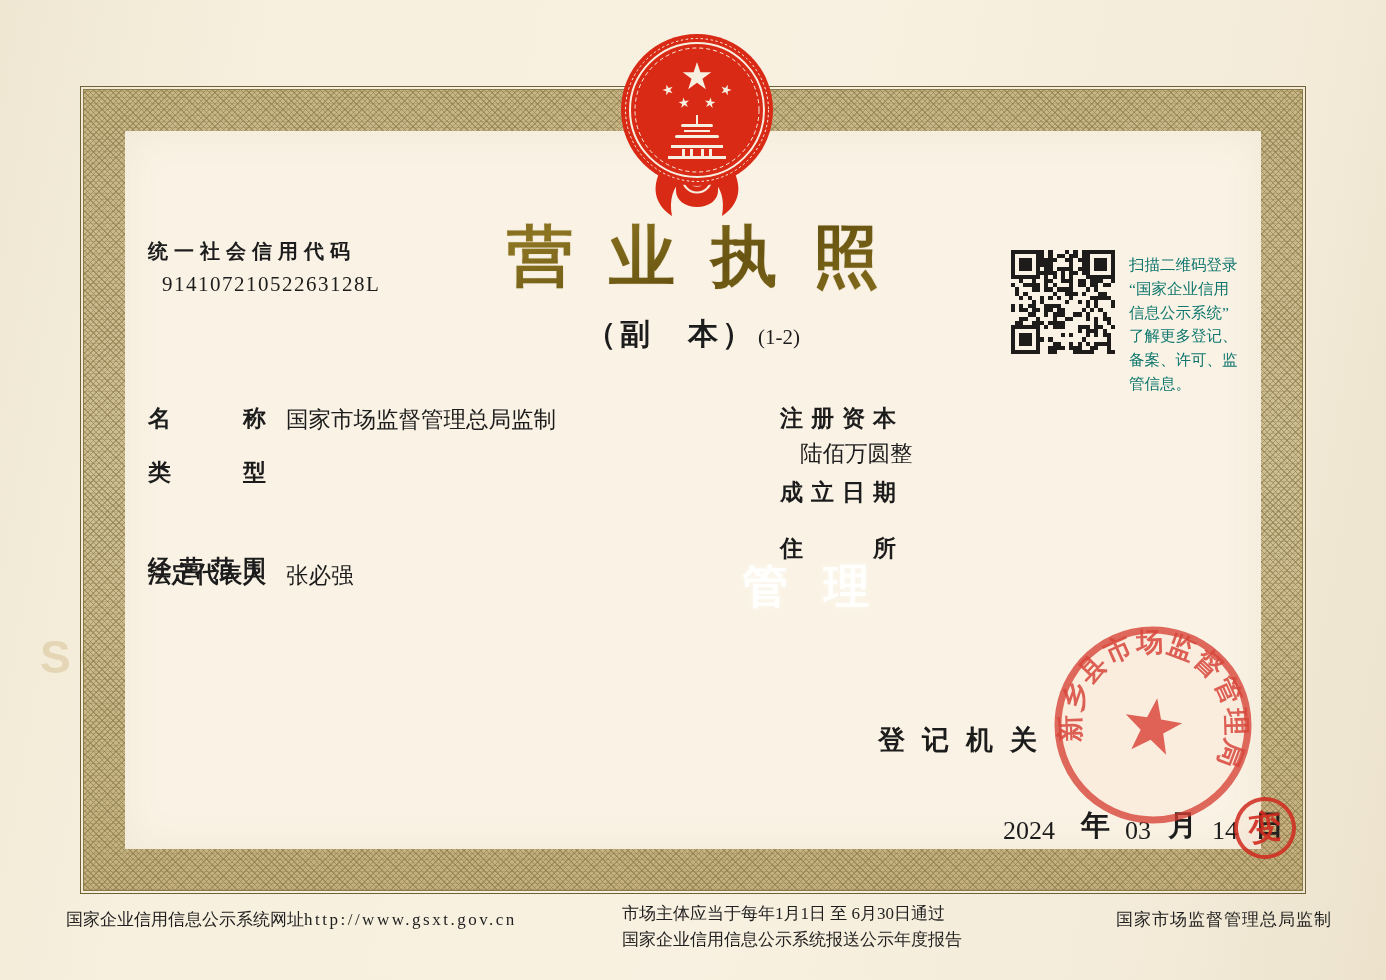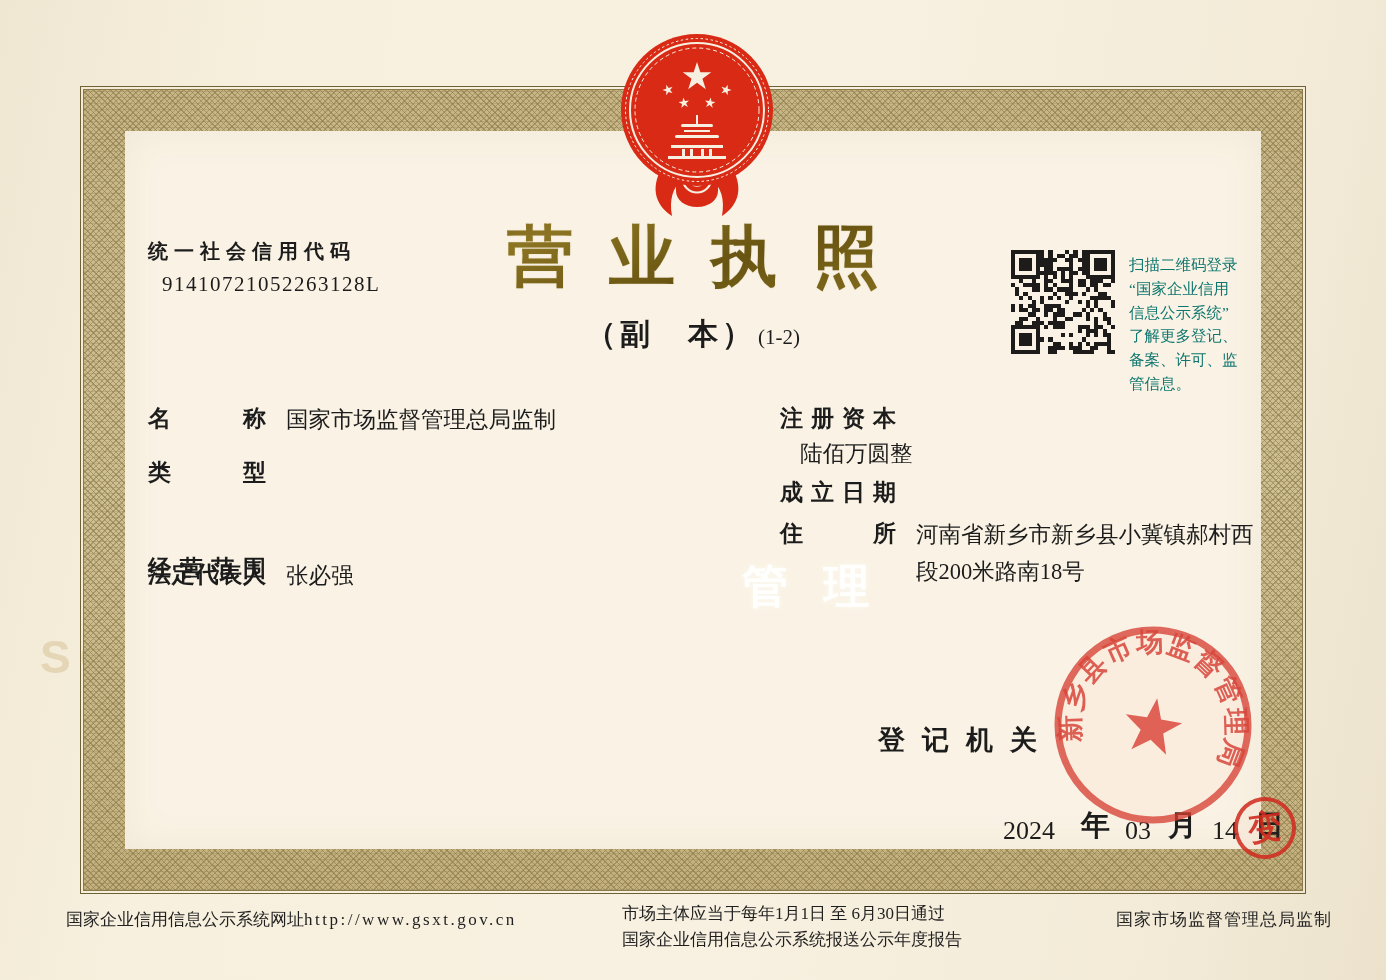--- a/index.html
+++ b/index.html
@@ -491,23 +491,22 @@
   <div class="flabel">经营范围</div>
 </div>
 
 <div class="row" style="left:780px;top:402px;flex-direction:column;">
   <div class="flabel" style="width:116px;">注册资本</div>
   <div class="fvalue">陆佰万圆整</div>
 </div>
 <div class="row" style="left:780px;top:476px;align-items:flex-end;">
   <div class="flabel" style="width:116px;">成立日期</div>
 </div>
-<div class="row" style="left:780px;top:517px;">
+<div class="row" style="left:780px;top:532px;">
   <div class="flabel" style="width:116px;">住所</div>
-  <div class="fvalue" style="width:350px;">河南省新乡市新乡县小冀镇郝村西段200米路南18号</div>
 </div>
 
 <div class="regauth">登记机关</div>
 
 <svg class="seal" viewBox="0 0 206 206">
   <circle cx="103" cy="103" r="95" fill="rgba(255,110,90,0.05)" stroke="rgba(214,60,48,0.82)" stroke-width="7"></circle>
   <path id="sealArc" d="M 35.9 134.3 A 74 74 0 1 1 170.1 134.3" fill="none"></path>
   <text><textPath href="#sealArc" startOffset="4">新乡县市场监督管理局</textPath></text>
   <polygon fill="rgba(216,58,46,0.85)" points="103,76 110.1,96.3 131.5,96.7 114.4,109.7 120.6,130.3 103,118 85.4,130.3 91.6,109.7 74.5,96.7 95.9,96.3"></polygon>
 </svg>

